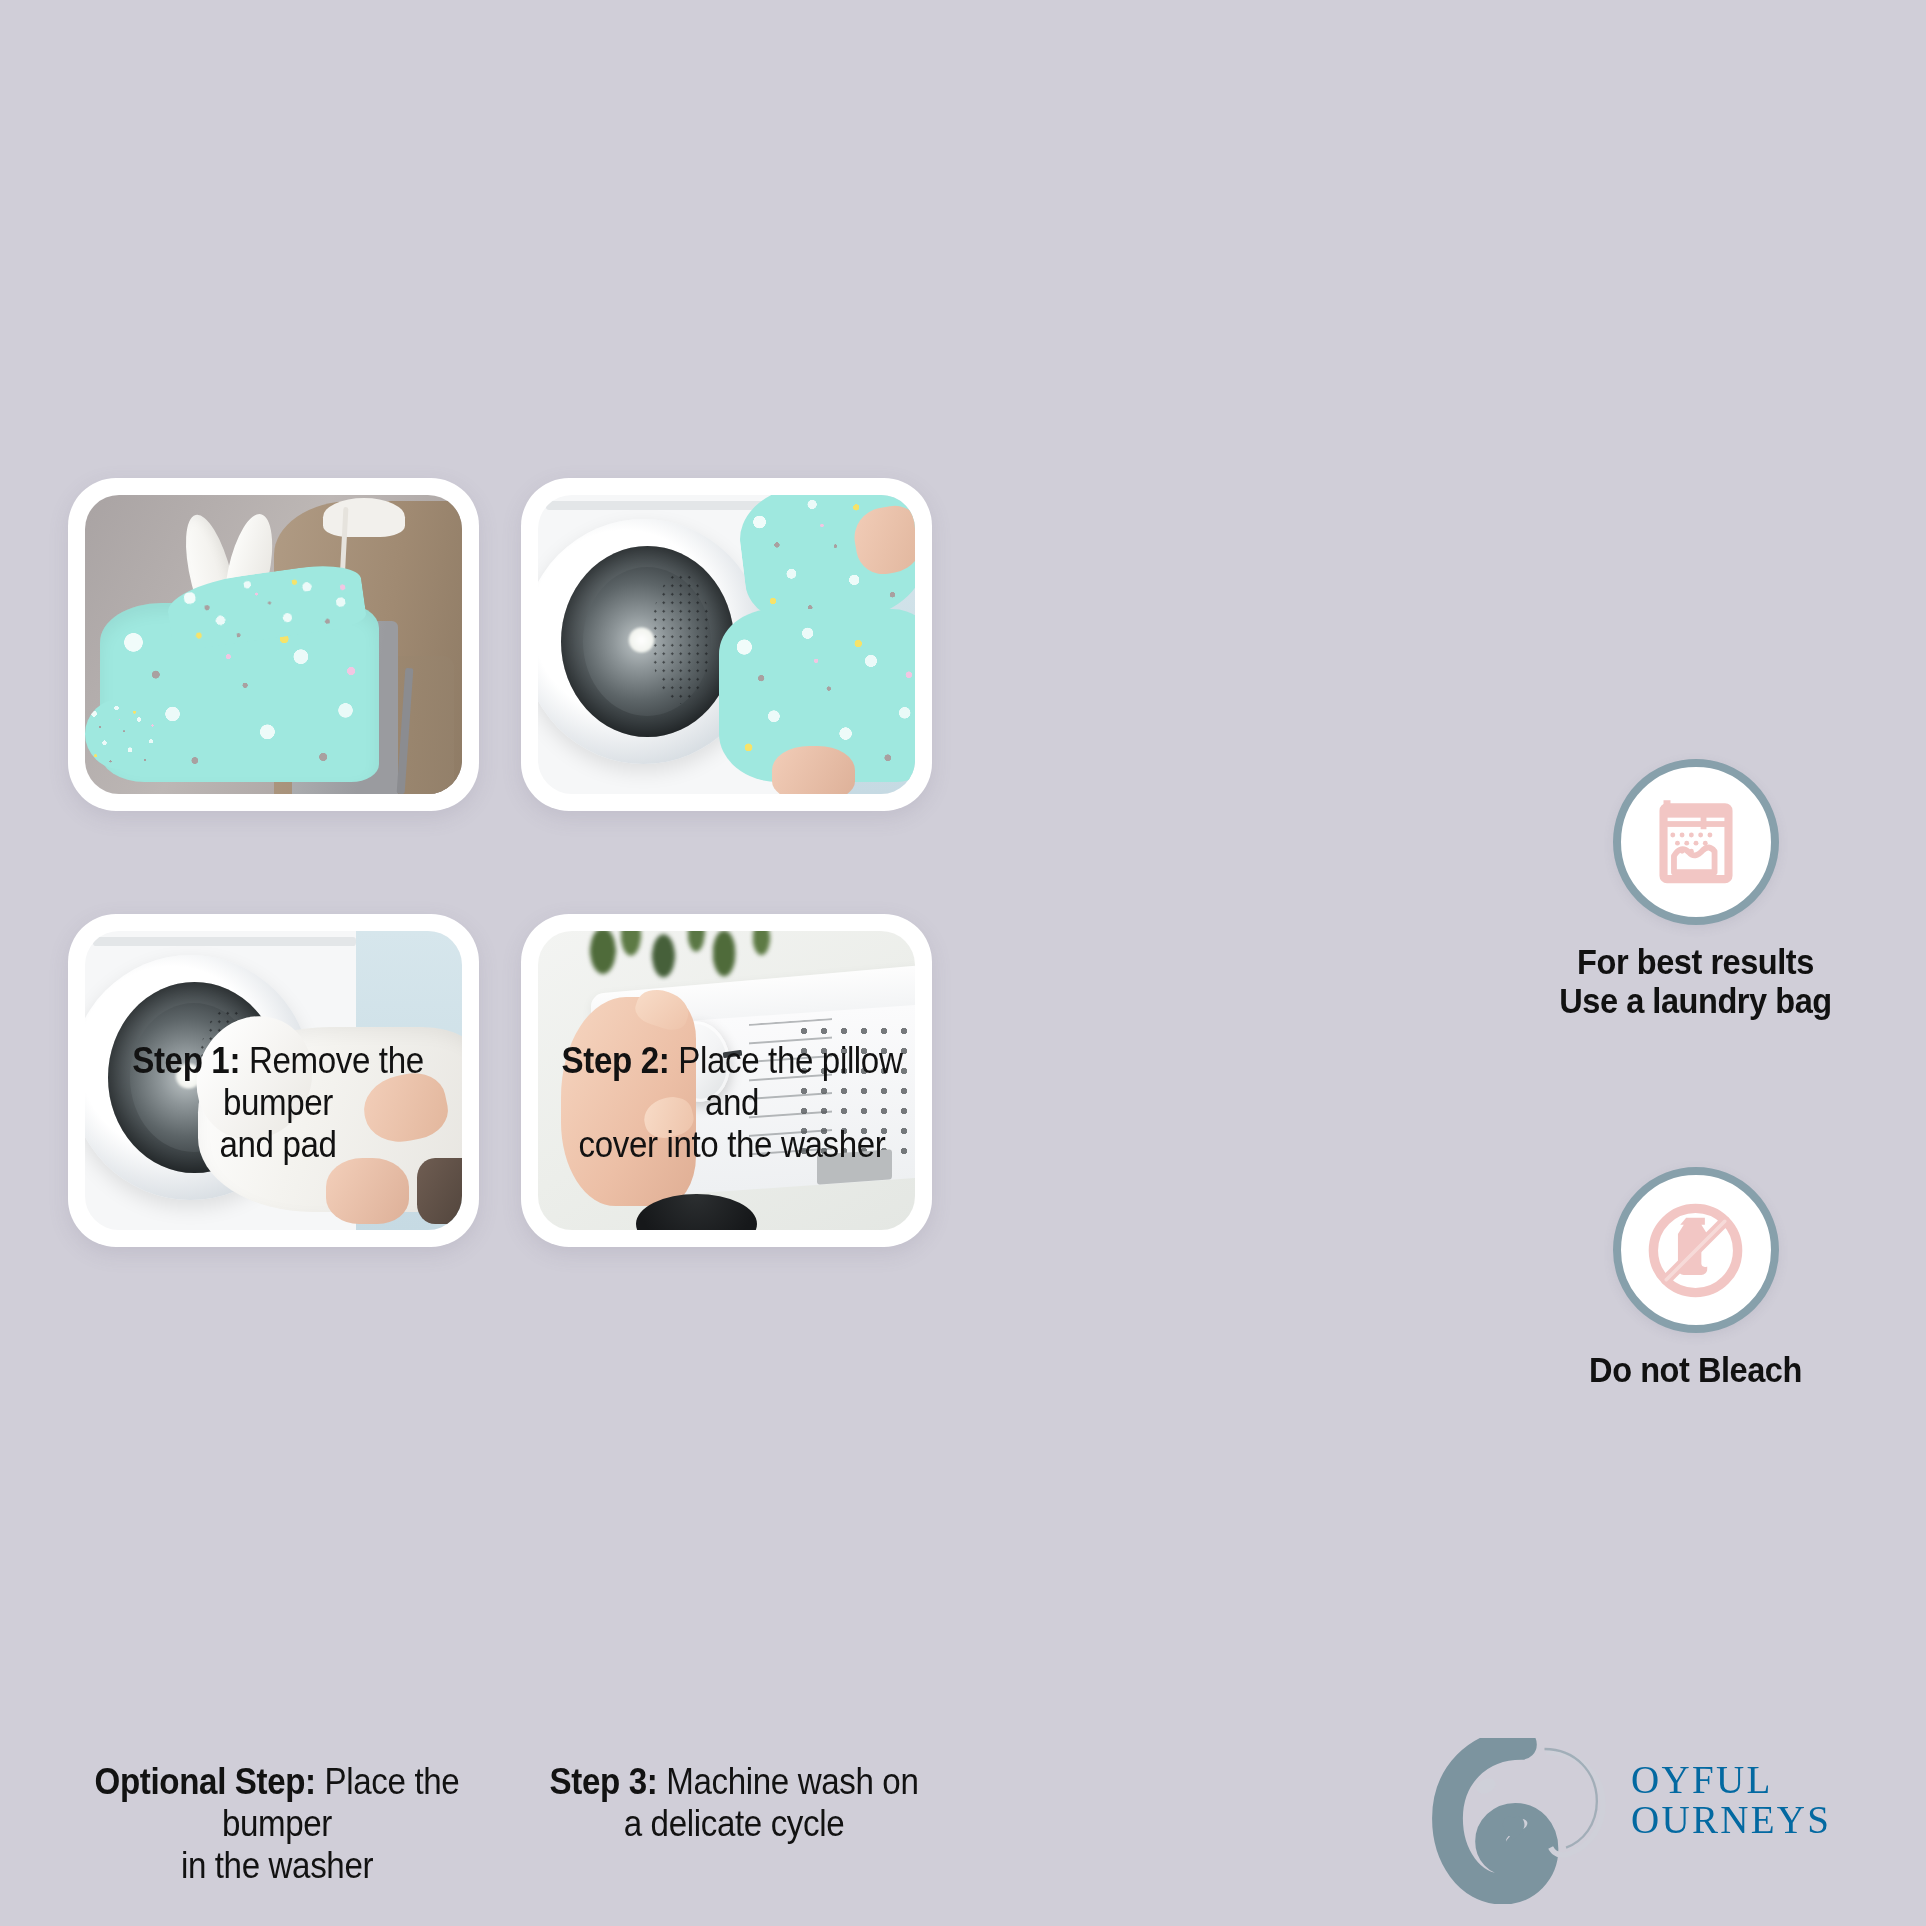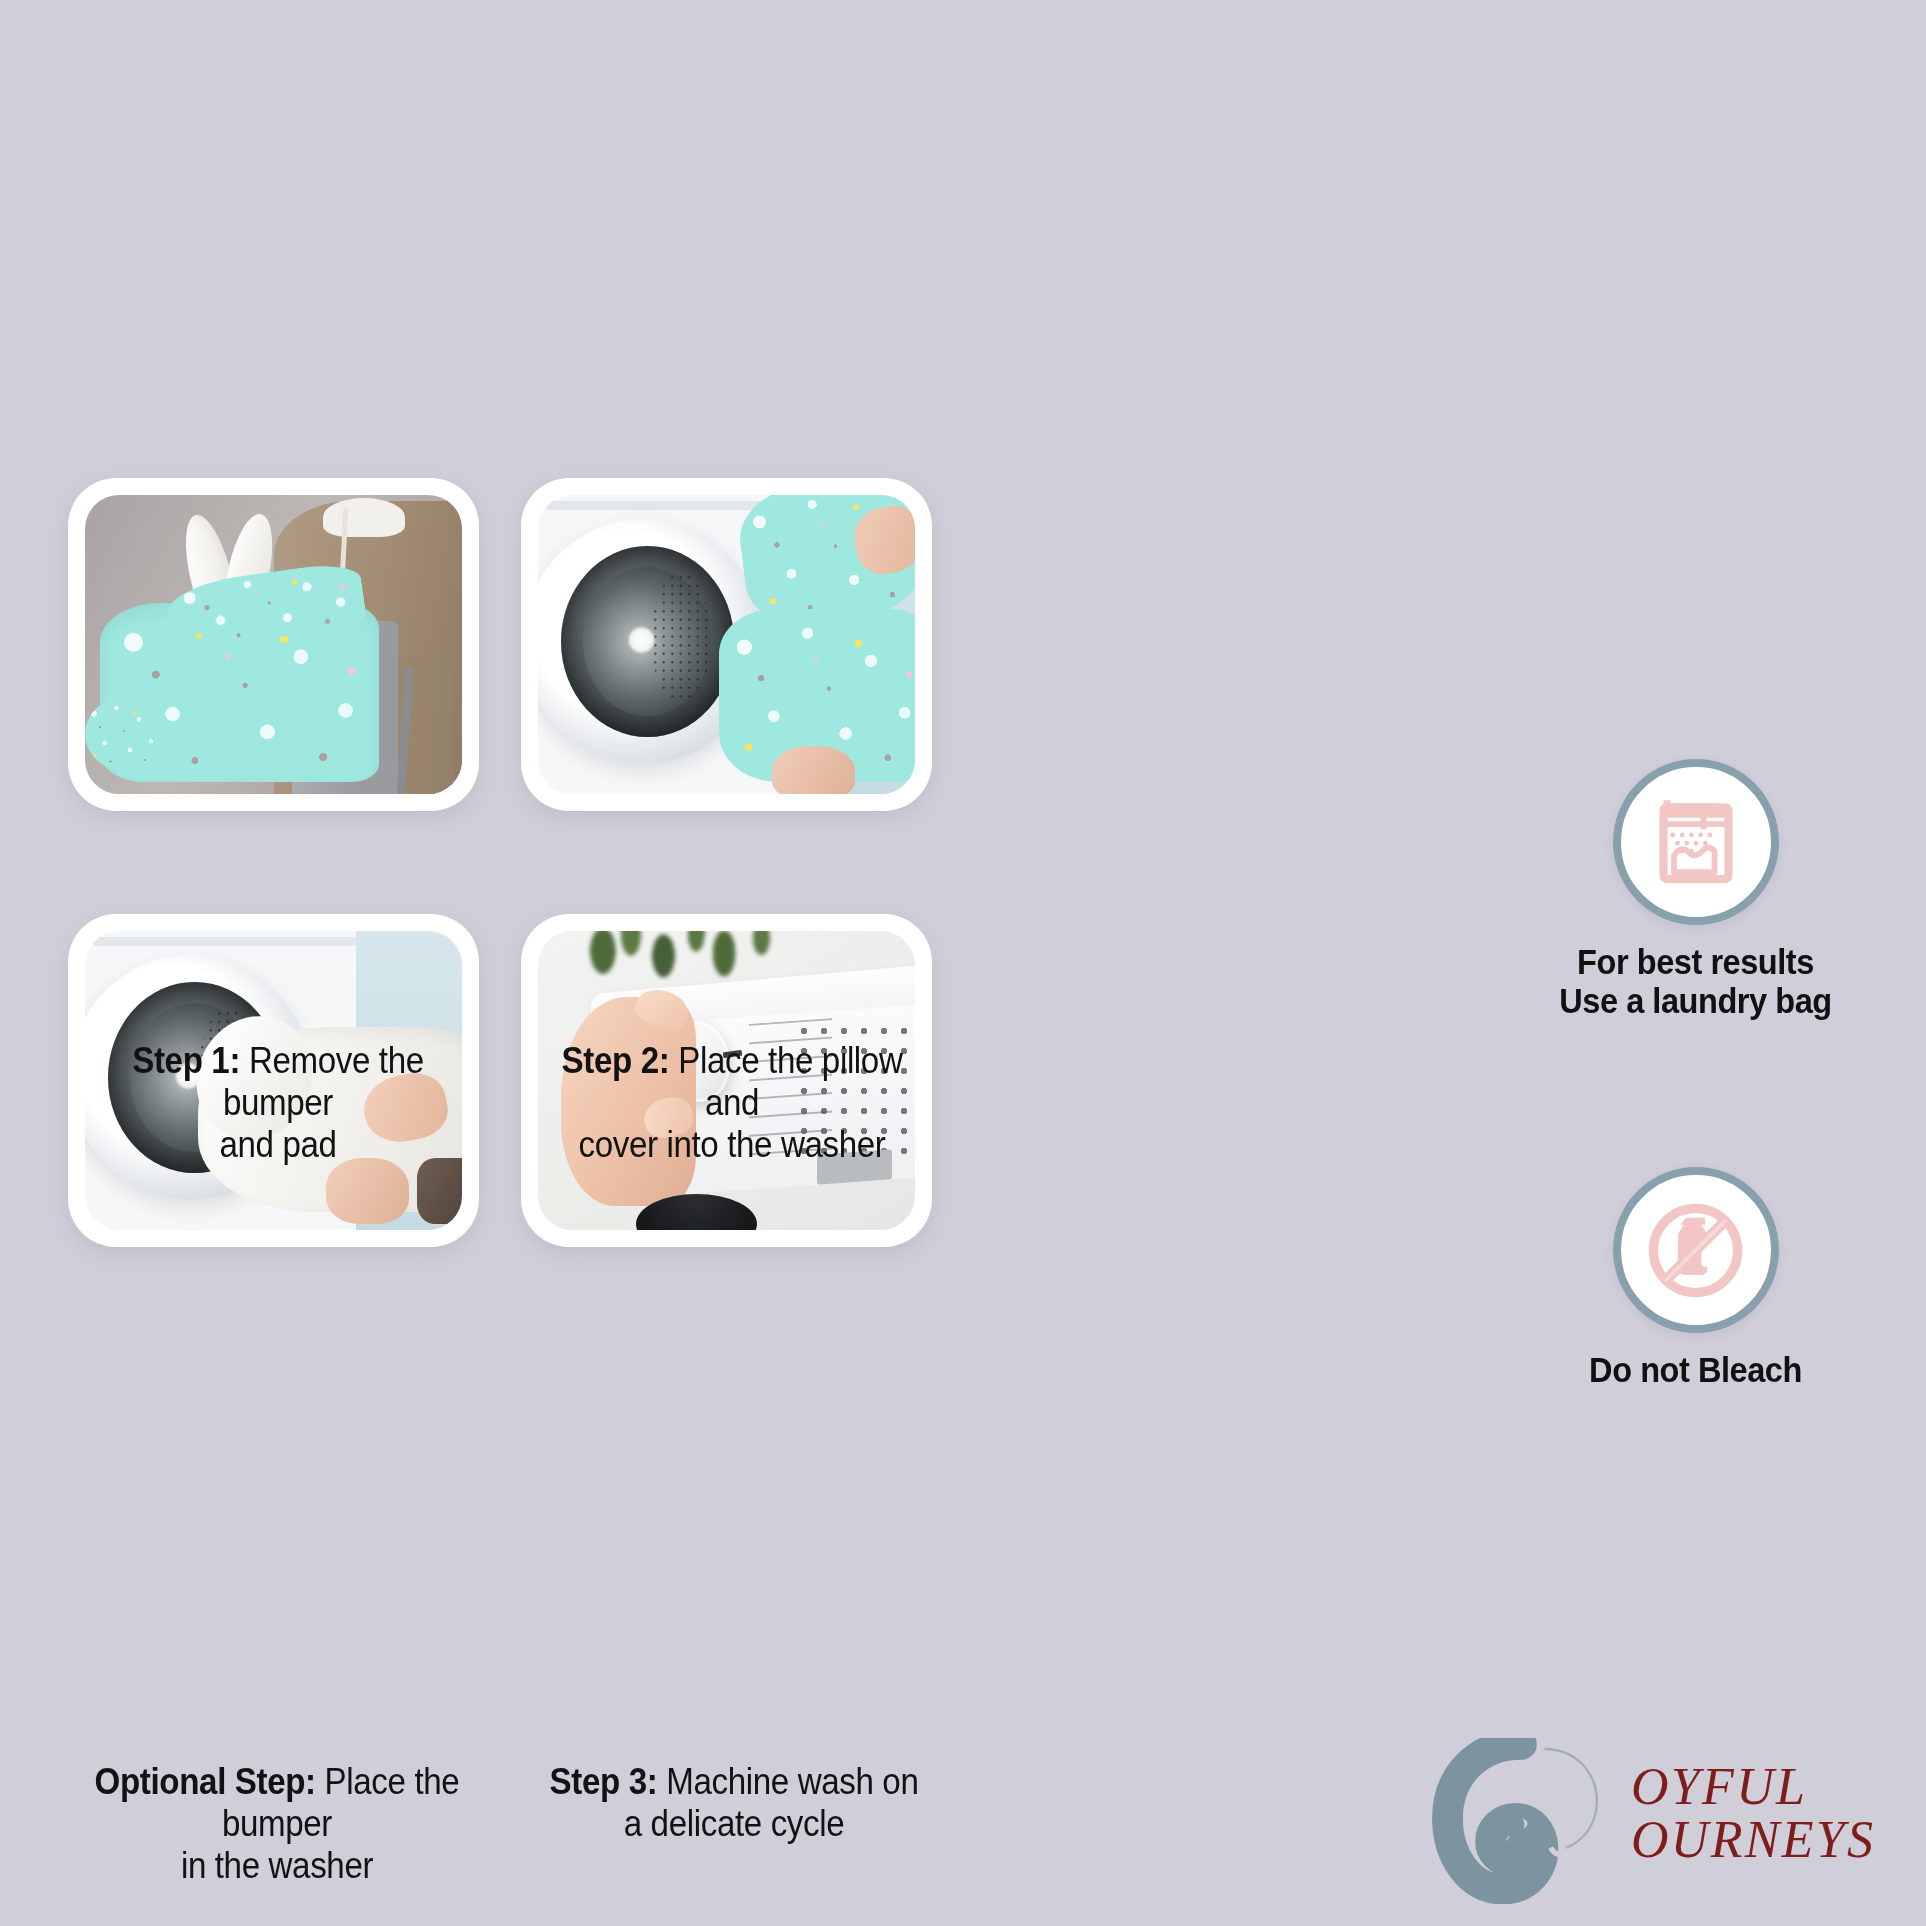--- a/index.html
+++ b/index.html
@@ -325,25 +325,24 @@
     color: #111111;
     letter-spacing: -0.5px;
     transform: scaleX(0.93);
   }
 
   
   #logo-block { position:absolute; left: 1429px; top: 1738px; width: 462px; height: 166px; }
   .logo-text {
     position:absolute; left: 202px; top: 21.6px;
     font-family: "Liberation Serif", serif;
-    color: #7f1d1d;
+    color: #0369a1;
     letter-spacing: 2.3px;
-    font-size: 52px;
+    font-size: 39px;
     line-height: 1.03;
-    font-style: italic;
   }
   .logo-text .l2 { display:block; }
 </style>
 </head>
 <body>
 
 <div class="page">
 
 
   <div class="card" id="card-step1">

